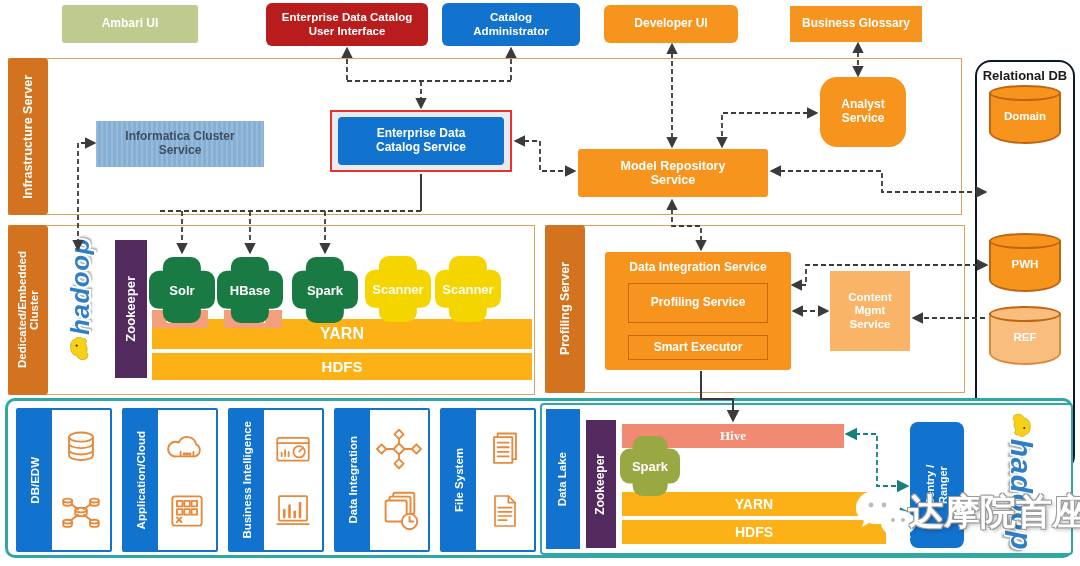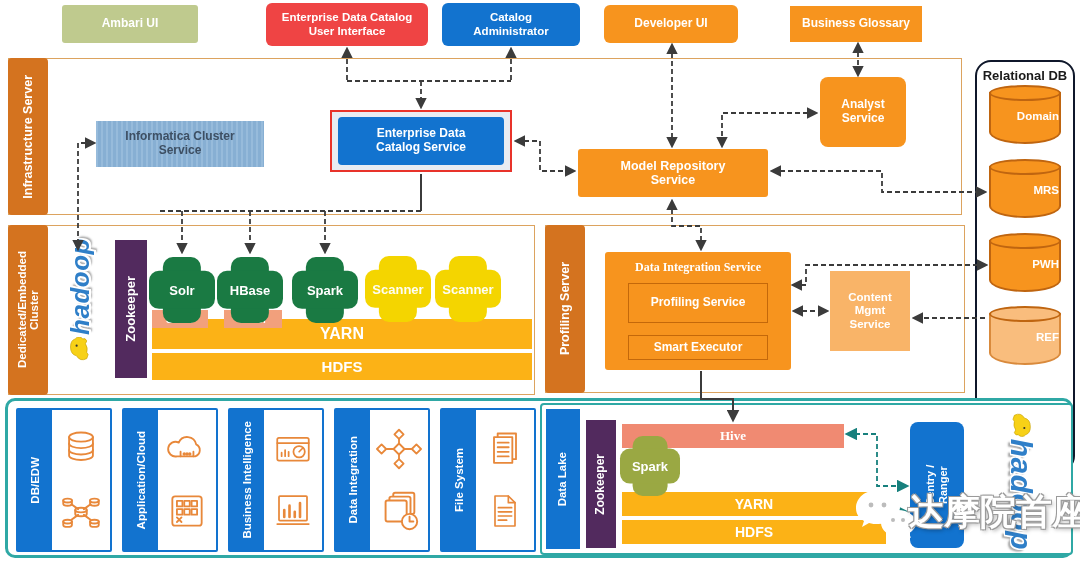--- a/index.html
+++ b/index.html
@@ -9,21 +9,21 @@
   .box{display:flex;align-items:center;justify-content:center;text-align:center;
        font-weight:bold;color:#fff;line-height:1.15;}
   .band{background:#fff;border:1.5px solid #dca35f;}
   .bandlabel{background:#d4731f;border-radius:4px;display:flex;align-items:center;justify-content:center;z-index:3;}
   .vtext{writing-mode:vertical-rl;transform:rotate(180deg);color:#fff;font-weight:bold;
          text-align:center;display:inline-block;}
   .cyl{background:#f7941e;border:2px solid #bf6510;border-radius:0 0 50% 50%/0 0 12px 12px;}
   .cyl::before{content:'';position:absolute;top:-9px;left:-2px;right:-2px;height:16px;
                border-radius:50%;background:inherit;border:2px solid #bf6510;box-sizing:border-box;}
   .cyl .lbl{position:absolute;left:0;right:0;top:46%;transform:translateY(-50%);
-            text-align:right;color:#fff;font-weight:bold;font-size:11.5px;z-index:1;}
+            text-align:center;color:#fff;font-weight:bold;font-size:11.5px;z-index:1;}
   .cyl.light{background:#f9bd7d;border-color:#d98a3c;}
   .gear{z-index:5;}
   .gear::before{content:'';position:absolute;left:50%;top:0;transform:translateX(-50%);
                 width:58%;height:100%;background:var(--g);border-radius:10px;}
   .gear::after{content:'';position:absolute;top:50%;left:0;transform:translateY(-50%);
                width:100%;height:58%;background:var(--g);border-radius:10px;}
   .gear span{position:absolute;inset:0;display:flex;align-items:center;justify-content:center;
              color:#fff;font-weight:bold;font-size:13px;z-index:1;}
   .bar{display:flex;align-items:center;justify-content:center;color:#fff;font-weight:bold;}
   .card{background:#fff;border:2px solid #1273cf;border-radius:2px;}
@@ -54,21 +54,21 @@
   </div>
 
   <div class="abs band" style="left:545px;top:225px;width:420px;height:168px;"></div>
   <div class="abs bandlabel" style="left:545px;top:225px;width:40px;height:168px;">
     <span class="vtext" style="font-size:12.5px;">Profiling Server</span>
   </div>
 
   <div class="abs box" style="left:62px;top:5px;width:136px;height:38px;background:#bfca8e;border-radius:3px;font-size:12px;">
     <span>Ambari UI</span>
   </div>
-  <div class="abs box" style="left:266px;top:3px;width:162px;height:43px;background:#ef4444;border-radius:6px;font-size:11.5px;">
+  <div class="abs box" style="left:266px;top:3px;width:162px;height:43px;background:#b91c1c;border-radius:6px;font-size:11.5px;">
     <span style="width:140px;">Enterprise Data Catalog User Interface</span>
   </div>
   <div class="abs box" style="left:442px;top:3px;width:138px;height:43px;background:#1273cf;border-radius:6px;font-size:11.5px;">
     <span style="width:90px;">Catalog Administrator</span>
   </div>
   <div class="abs box" style="left:604px;top:5px;width:134px;height:38px;background:#f7941e;border-radius:6px;font-size:12px;">
     <span>Developer UI</span>
   </div>
   <div class="abs box" style="left:790px;top:6px;width:132px;height:36px;background:#f7941e;border-radius:0;font-size:12px;">
     <span>Business Glossary</span>
@@ -77,35 +77,32 @@
   <div class="abs box" style="left:96px;top:121px;width:168px;height:46px;color:#3d4f63;font-size:12px;
               background:repeating-linear-gradient(90deg,#97bbdb 0 2px,#87afd3 2px 5px);">
     <span style="width:150px;">Informatica Cluster Service</span>
   </div>
 
   <div class="abs" style="left:330px;top:110px;width:182px;height:62px;border:2.5px solid #e8332a;background:#e8ecf2;"></div>
   <div class="abs box" style="left:338px;top:117px;width:166px;height:48px;background:#1273cf;border-radius:4px;font-size:12px;">
     <span style="width:110px;">Enterprise Data Catalog Service</span>
   </div>
 
-  <div class="abs box" style="left:820px;top:77px;width:86px;height:70px;background:#f7941e;border-radius:8px;font-size:12px;">
+  <div class="abs box" style="left:820px;top:77px;width:86px;height:70px;background:#f7941e;border-radius:17px;font-size:12px;">
     <span style="width:55px;">Analyst Service</span>
   </div>
   <div class="abs box" style="left:578px;top:149px;width:190px;height:48px;background:#f7941e;border-radius:3px;font-size:12.5px;">
     <span style="width:130px;">Model Repository Service</span>
   </div>
 
   <div class="abs" style="left:975px;top:60px;width:100px;height:412px;background:#fff;border:2px solid #0f172a;border-radius:16px;">
     <div style="text-align:center;font-weight:bold;font-size:13px;color:#1a1a1a;margin-top:6px;">Relational DB</div>
   </div>
   <div class="abs cyl" style="left:989px;top:92px;width:72px;height:52px;">
     <div class="lbl">Domain</div>
-  </div>
-  <div class="abs cyl" style="left:989px;top:166px;width:72px;height:52px;">
-    <div class="lbl">MRS</div>
   </div>
   <div class="abs cyl" style="left:989px;top:240px;width:72px;height:52px;">
     <div class="lbl">PWH</div>
   </div>
   <div class="abs cyl light" style="left:989px;top:313px;width:72px;height:52px;">
     <div class="lbl">REF</div>
   </div>
 
   <div class="abs" style="left:46px;top:238px;width:68px;height:126px;">
     <div class="hadoop-inner abs" style="left:-29px;top:29px;width:126px;height:68px;transform:rotate(-90deg);">
@@ -144,21 +141,21 @@
     <span>Spark</span>
   </div>
   <div class="abs gear" style="left:365px;top:256px;width:66px;height:66px;--g:#f4d500;">
     <span style="color:#fdfdf4;">Scanner</span>
   </div>
   <div class="abs gear" style="left:435px;top:256px;width:66px;height:66px;--g:#f4d500;">
     <span style="color:#fdfdf4;">Scanner</span>
   </div>
 
   <div class="abs" style="left:605px;top:252px;width:186px;height:118px;background:#f7941e;border-radius:3px;">
-    <div style="text-align:center;font-weight:bold;color:#fff;font-size:12px;margin-top:8px;font-family:Liberation Serif, serif;">Data Integration Service</div>
+    <div style="text-align:center;font-weight:bold;color:#fff;font-size:12px;margin-top:8px;">Data Integration Service</div>
   </div>
   <div class="abs box" style="left:628px;top:283px;width:140px;height:40px;background:#f7941e;border:1.5px solid #c4680a;font-size:12px;">
     <span>Profiling Service</span>
   </div>
   <div class="abs box" style="left:628px;top:335px;width:140px;height:25px;background:#f7941e;border:1.5px solid #c4680a;font-size:12px;">
     <span>Smart Executor</span>
   </div>
   <div class="abs box" style="left:830px;top:271px;width:80px;height:80px;background:#f9b468;font-size:11.5px;">
     <span style="width:55px;">Content Mgmt Service</span>
   </div>

